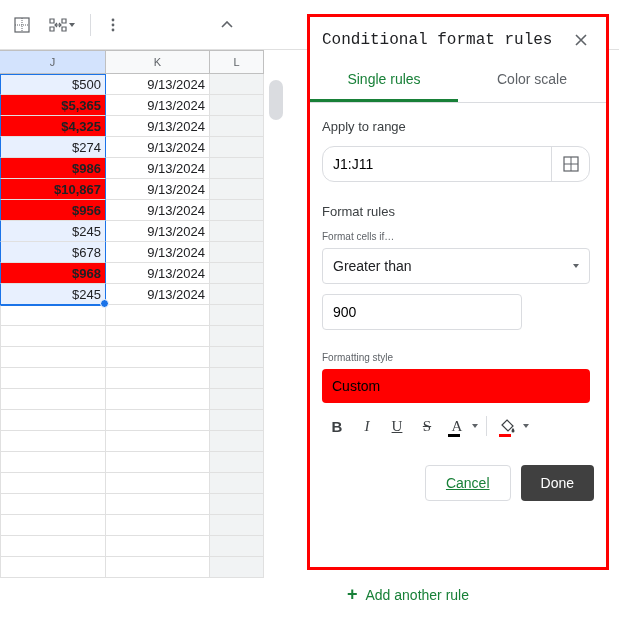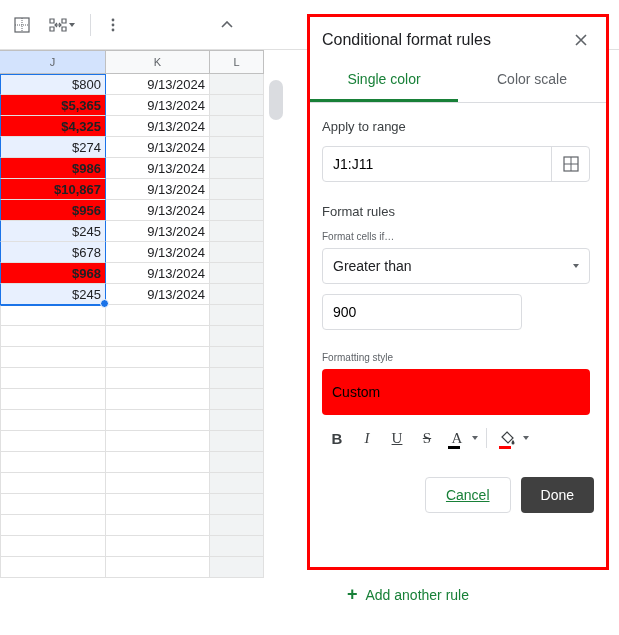--- a/index.html
+++ b/index.html
@@ -30,43 +30,43 @@
   .sel-last .c-j::after { content: ''; position: absolute; right: -4px; bottom: -4px; width: 7px; height: 7px; background: #1a73e8; border-radius: 50%; border: 1px solid #fff; }
   .hl-sel { background: #e8f0fe; }
   .hl-cf { background: #ff0000; font-weight: bold; }
   .sold-row .c-k { font-weight: bold; justify-content: flex-start; }
   .emptyrows .row .c-j { border-left: 1px solid #e0e0e0; border-right: 1px solid #e0e0e0; }
 
   .vscroll { position: absolute; top: 80px; right: 336px; width: 14px; height: 40px; background: #dadce0; border-radius: 7px; }
 
   
   .panel { position: absolute; top: 14px; right: 10px; width: 302px; height: 556px; border: 3px solid #ff0000; background: #fff; }
-  .p-header { display: flex; align-items: center; padding: 14px 16px 10px 12px; }
+  .p-header { display: flex; align-items: center; padding: 14px 16px 10px 12px; font-family: Liberation Mono, monospace; }
   .p-title { font-size: 16px; color: #202124; }
   .p-close { margin-left: auto; width: 18px; height: 18px; color: #5f6368; display: flex; align-items: center; justify-content: center; cursor: pointer; }
 
   .tabs { display: flex; border-bottom: 1px solid #dadce0; }
   .tab { flex: 1; text-align: center; padding: 12px 0; font-size: 14px; color: #5f6368; cursor: pointer; }
   .tab.active { color: #188038; border-bottom: 3px solid #188038; font-weight: 500; }
 
   .section { padding: 16px 16px 6px 12px; }
   .sec-label { font-size: 13px; font-weight: 500; color: #3c4043; margin-bottom: 12px; }
   .sec-sub { font-size: 10px; color: #5f6368; margin-bottom: 6px; }
 
-  .range-box { display: flex; border: 1px solid #dadce0; border-radius: 4px; height: 36px; align-items: center; }
+  .range-box { display: flex; border: 1px solid #dadce0; border-radius: 12px; height: 36px; align-items: center; }
   .range-box input { border: none; flex: 1; padding: 0 10px; font-size: 14px; outline: none; background: transparent; }
   .range-btn { width: 38px; height: 100%; display: flex; align-items: center; justify-content: center; border-left: 1px solid #dadce0; color: #5f6368; }
 
   .dropdown { border: 1px solid #dadce0; border-radius: 4px; height: 36px; display: flex; align-items: center; padding: 0 10px; font-size: 14px; cursor: pointer; }
   .dropdown .dd-caret { margin-left: auto; }
 
   .valbox { border: 1px solid #dadce0; border-radius: 4px; height: 36px; width: 200px; margin-top: 10px; }
   .valbox input { border: none; width: 100%; height: 100%; padding: 0 10px; font-size: 14px; outline: none; background: transparent; }
 
-  .style-preview { background: #ff0000; height: 46px; border-radius: 4px; display: flex; align-items: center; padding: 0 10px; font-size: 14px; color: #000; margin-top: 4px; }
+  .style-preview { background: #ff0000; height: 34px; border-radius: 4px; display: flex; align-items: center; padding: 0 10px; font-size: 14px; color: #000; margin-top: 4px; }
 
   .fmt-toolbar { display: flex; align-items: center; gap: 4px; padding: 10px 0 4px 2px; }
   .fmt-btn { width: 26px; height: 26px; display: flex; align-items: center; justify-content: center; font-size: 15px; color: #3c4043; cursor: pointer; font-family: 'Times New Roman', serif; position: relative; }
   .fmt-btn.bold { font-weight: bold; font-family: Arial; }
   .fmt-btn.italic { font-style: italic; }
   .fmt-btn.underline { text-decoration: underline; }
   .fmt-btn.strike { text-decoration: line-through; }
   .fmt-btn .uline { position: absolute; bottom: 2px; left: 4px; right: 10px; height: 3px; background: #ff0000; }
   .fmt-divider { width: 1px; height: 20px; background: #dadce0; margin: 0 4px; }
   .fmt-dd { display: flex; align-items: center; }
@@ -115,21 +115,21 @@
 </div>
 
 <div class="sheet">
   <div class="colhdr">
     <div class="ch ch-j">J</div>
     <div class="ch ch-k">K</div>
     <div class="ch ch-l">L</div>
   </div>
   <div class="rows" id="data-rows">
       <div class="row">
-        <div class="cell c-j hl-sel">$800</div>
+        <div class="cell c-j hl-sel">$500</div>
         <div class="cell c-k">9/13/2024</div>
         <div class="cell c-l"></div>
       </div>
       <div class="row">
         <div class="cell c-j hl-cf">$5,365</div>
         <div class="cell c-k">9/13/2024</div>
         <div class="cell c-l"></div>
       </div>
       <div class="row">
         <div class="cell c-j hl-cf">$4,325</div>
@@ -251,21 +251,21 @@
 <div class="panel">
   <div class="p-header">
     <div class="p-title">Conditional format rules</div>
     <div class="p-close">
       <svg width="14" height="14" viewBox="0 0 14 14">
           <path d="M2 2l10 10M12 2L2 12" stroke="#5f6368" stroke-width="1.6"></path>
         </svg>
     </div>
   </div>
   <div class="tabs">
-    <div class="tab active">Single color</div>
+    <div class="tab active">Single rules</div>
     <div class="tab">Color scale</div>
   </div>
 
   <div class="section">
     <div class="sec-label">Apply to range</div>
     <div class="range-box">
       <input value="J1:J11" style="">
       <div class="range-btn">
         <svg width="16" height="16" viewBox="0 0 16 16">
             <rect x="1" y="1" width="14" height="14" fill="none" stroke="#5f6368" stroke-width="1.2"></rect>

